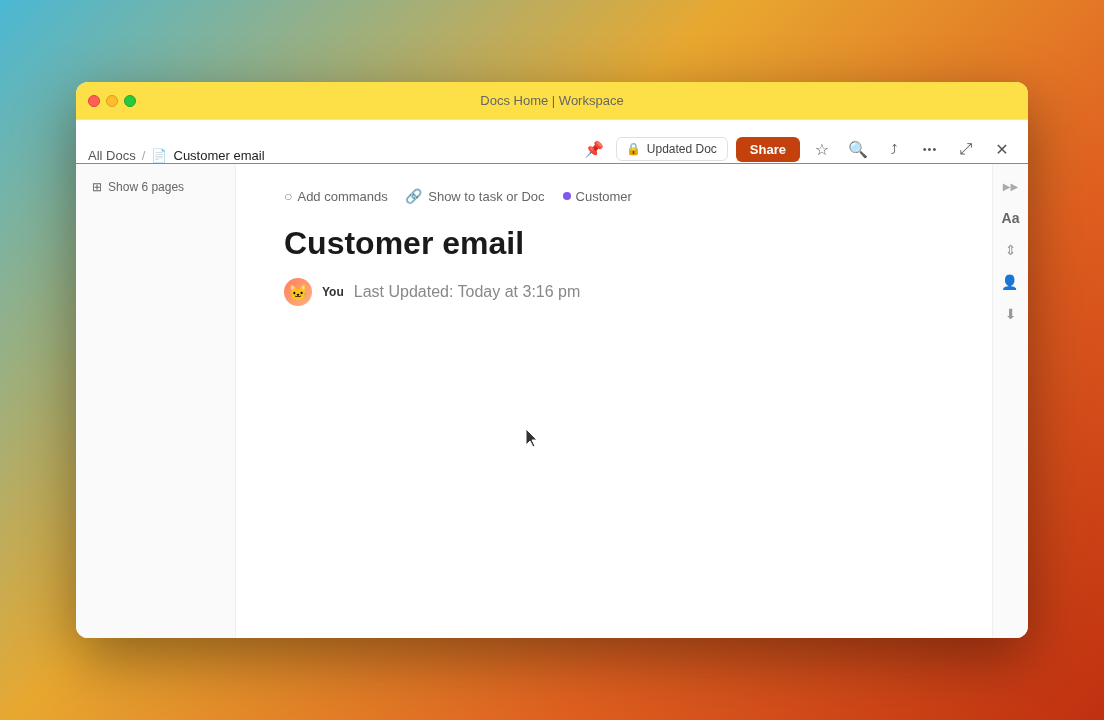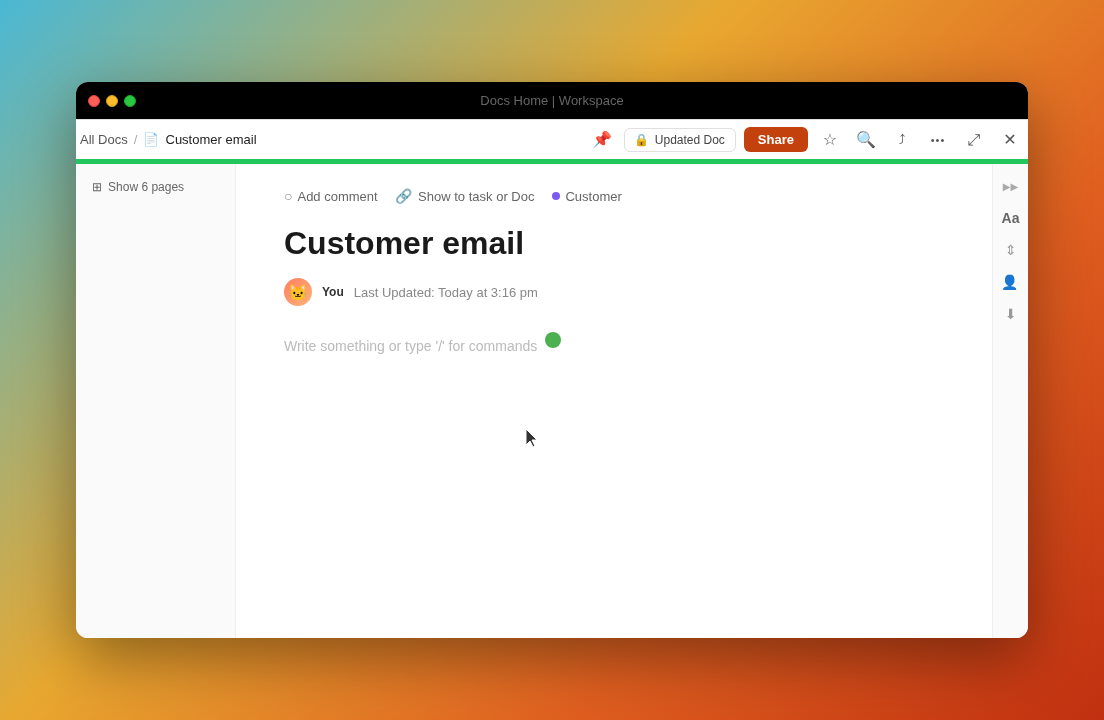--- a/index.html
+++ b/index.html
@@ -22,21 +22,21 @@
       border-radius: 12px;
       box-shadow: 0 20px 60px rgba(0,0,0,0.4);
       display: flex;
       flex-direction: column;
       overflow: hidden;
     }
 
     
     .titlebar {
       height: 38px;
-      background: #000000;
+      background: #fde047;
       border-bottom: 1px solid #e0e0e0;
       display: flex;
       align-items: center;
       justify-content: center;
       position: relative;
       flex-shrink: 0;
     }
 
     .traffic-lights {
       position: absolute;
@@ -58,24 +58,24 @@
     .titlebar-title {
       font-size: 13px;
       color: #666;
       font-weight: 500;
     }
 
     
     .toolbar {
       height: 44px;
       background: #ffffff;
-      border-bottom: 5px solid #22c55e;
-      display: flex;
-      align-items: center;
-      padding: 0 4px;
+      border-bottom: 1px solid #22c55e;
+      display: flex;
+      align-items: flex-end;
+      padding: 0 12px;
       gap: 8px;
       flex-shrink: 0;
     }
 
     .breadcrumb {
       display: flex;
       align-items: center;
       gap: 6px;
       flex: 1;
       font-size: 13px;
@@ -244,21 +244,21 @@
       font-size: 16px;
     }
 
     .meta-author {
       font-size: 12px;
       font-weight: 600;
       color: #333;
     }
 
     .meta-updated {
-      font-size: 13px;
+      font-size: 16px;
       color: #888;
     }
 
     .editor-placeholder {
       font-size: 14px;
       color: #bbb;
       margin-top: 8px;
     }
 
     
@@ -357,21 +357,21 @@
         <span>⊞</span>
         <span>Show 6 pages</span>
       </button>
     </div>
 
     <div class="editor" style="position:relative;">
 
       <div class="editor-toolbar">
         <div class="editor-toolbar-item">
           <span class="icon">○</span>
-          <span>Add comment</span>
+          <span>Add commands</span>
         </div>
         <div class="editor-toolbar-item">
           <span class="icon">🔗</span>
           <span>Show to task or Doc</span>
         </div>
         <div class="editor-toolbar-item">
           <div class="summarize-dot"></div>
           <span>Customer</span>
         </div>
       </div>
@@ -379,24 +379,20 @@
       <div class="doc-title">Customer email</div>
 
       <div class="doc-meta">
         <div class="avatar">
           <span class="avatar-emoji">🐱</span>
         </div>
         <span class="meta-author">You</span>
         <span class="meta-updated">Last Updated: Today at 3:16 pm</span>
       </div>
 
-      <div style="position:relative; display:flex; align-items:flex-start; gap:8px;">
-        <span class="editor-placeholder">Write something or type '/' for commands</span>
-        <div class="green-dot" style="position:relative; right:auto; top:2px; width:16px; height:16px; background:#4caf50; border-radius:50%; flex-shrink:0;"></div>
-      </div>
 
       <div style="position:absolute; left: 290px; bottom: 185px; pointer-events:none;">
         <svg width="16" height="20" viewBox="0 0 16 20" fill="none">
           <path d="M0 0 L0 16 L4 12 L7 18 L9 17 L6 11 L11 11 Z" fill="#333" stroke="white" stroke-width="1"></path>
         </svg>
       </div>
 
     </div>
 
     <div class="right-panel">

